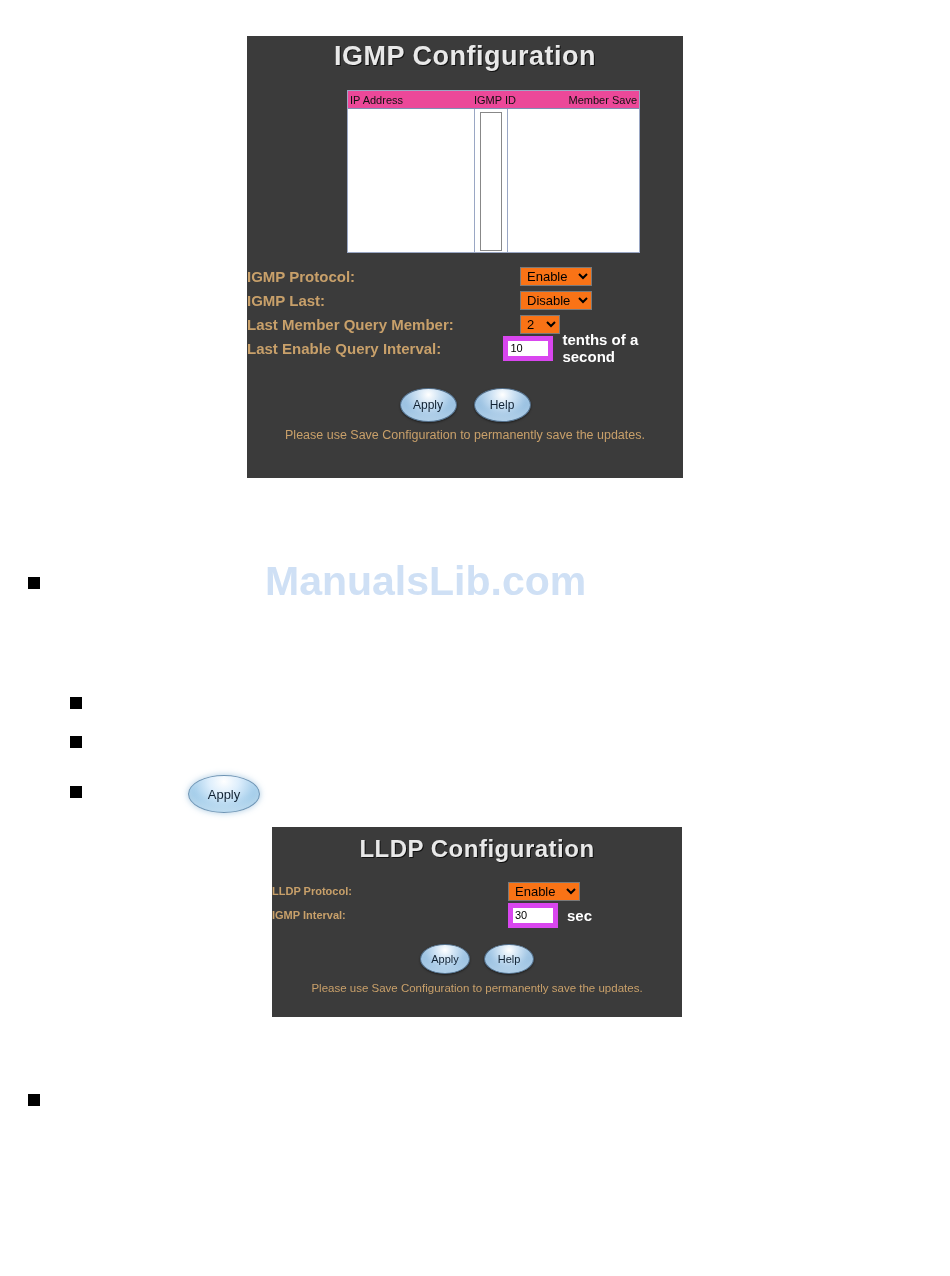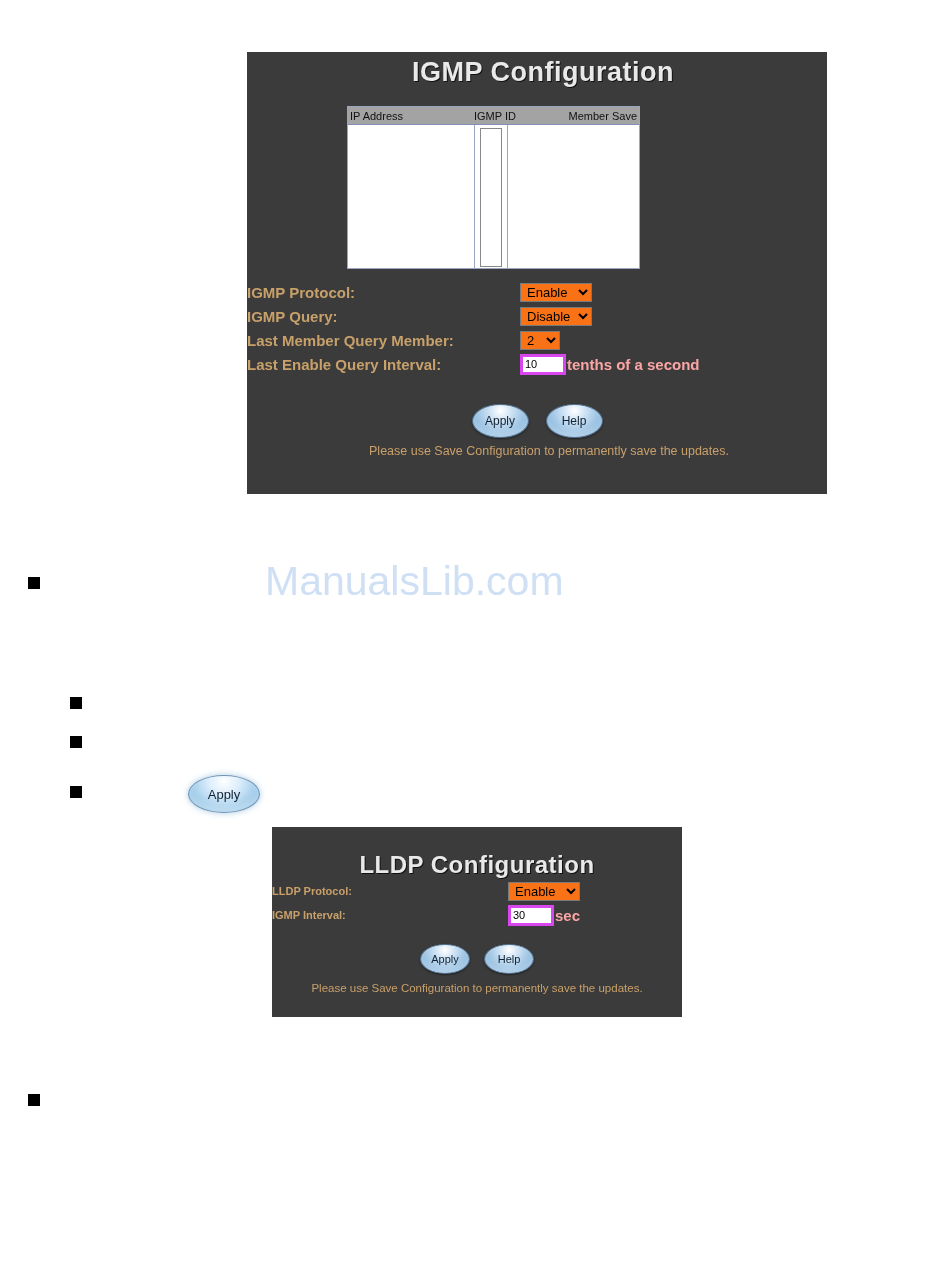--- a/index.html
+++ b/index.html
@@ -24,25 +24,24 @@
   }
 
   
   .panel {
     position: absolute;
     background: #3a3a3a;
     box-sizing: border-box;
   }
   #igmp-panel {
     left: 247px;
-    top: 52px;
-    width: 580px;
+    top: 36px;
+    width: 436px;
     height: 442px;
     background: #3b3b3b;
-    padding-left: 12px;
   }
   .panel-title {
     text-align: center;
     color: #e9e9e9;
     font-size: 26px;
     font-weight: bold;
     letter-spacing: 0.5px;
     padding-top: 8px;
     text-shadow: 1px 1px 0 #111;
   }
@@ -53,21 +52,21 @@
     position: absolute;
     left: 100px;
     top: 54px;
     width: 293px;
     background: #ffffff;
     border: 1px solid #9aa7c4;
     box-sizing: border-box;
   }
   .tbl-head {
     display: flex;
-    background: #a3a3a3;
+    background: #ec4899;
     border-bottom: 1px solid #7f8fb5;
     height: 17px;
     align-items: center;
   }
   .tbl-head div {
     font-size: 11px;
     color: #111;
     font-family: "Liberation Sans", sans-serif;
     text-align: center;
   }
@@ -125,30 +124,30 @@
     border: 1px solid #7a7a7a;
     background: #f97316;
     padding: 0 2px;
   }
   .sel-wide { width: 72px; }
   .sel-narrow { width: 40px; }
   input.ui-text {
     font-family: "Liberation Sans", sans-serif;
     font-size: 11px;
     height: 15px;
-    border: 3px solid #d946ef;
+    border: 5px solid #d946ef;
     background: #ffffff;
     padding: 0 2px;
   }
   .txt-w { width: 36px; }
   .unit {
-    color: #fca5a5;
+    color: #ffffff;
     font-weight: bold;
     font-size: 15px;
-    margin-left: 1px;
+    margin-left: 9px;
   }
 
   
   .btn-row {
     position: absolute;
     top: 352px;
     left: 0;
     width: 100%;
     display: flex;
     justify-content: center;
@@ -178,21 +177,21 @@
     font-size: 12.5px;
     font-family: "Liberation Sans", sans-serif;
   }
 
   
   #watermark {
     position: absolute;
     left: 265px;
     top: 558px;
     font-size: 41px;
-    font-weight: normal;
+    font-weight: bold;
     color: #cfe0f5;
     font-family: "Liberation Sans", sans-serif;
     letter-spacing: 0px;
     text-align: right;
   }
 
   
   #standalone-apply {
     position: absolute;
     left: 188px;
@@ -212,21 +211,21 @@
   }
 
   
   #lldp-panel {
     left: 272px;
     top: 827px;
     width: 410px;
     height: 190px;
     background: #3b3b3b;
   }
-  #lldp-panel .panel-title { font-size: 24px; padding-top: 24px; }
+  #lldp-panel .panel-title { font-size: 24px; padding-top: 8px; }
   .lldp-form {
     position: absolute;
     top: 52px;
     left: 0;
     width: 100%;
   }
   .lldp-form .flabel {
     width: 228px;
     font-size: 11px;
   }
@@ -278,21 +277,21 @@
     <div class="frow">
       <div class="flabel">IGMP Protocol:</div>
       <div class="fctrl">
         <select class="ui-select sel-wide">
           <option>Enable</option>
         </select>
       </div>
     </div>
 
     <div class="frow">
-      <div class="flabel">IGMP Query:</div>
+      <div class="flabel">IGMP Last:</div>
       <div class="fctrl">
         <select class="ui-select sel-wide">
           <option>Disable</option>
         </select>
       </div>
     </div>
 
     <div class="frow">
       <div class="flabel">Last Member Query Member:</div>
       <div class="fctrl">

